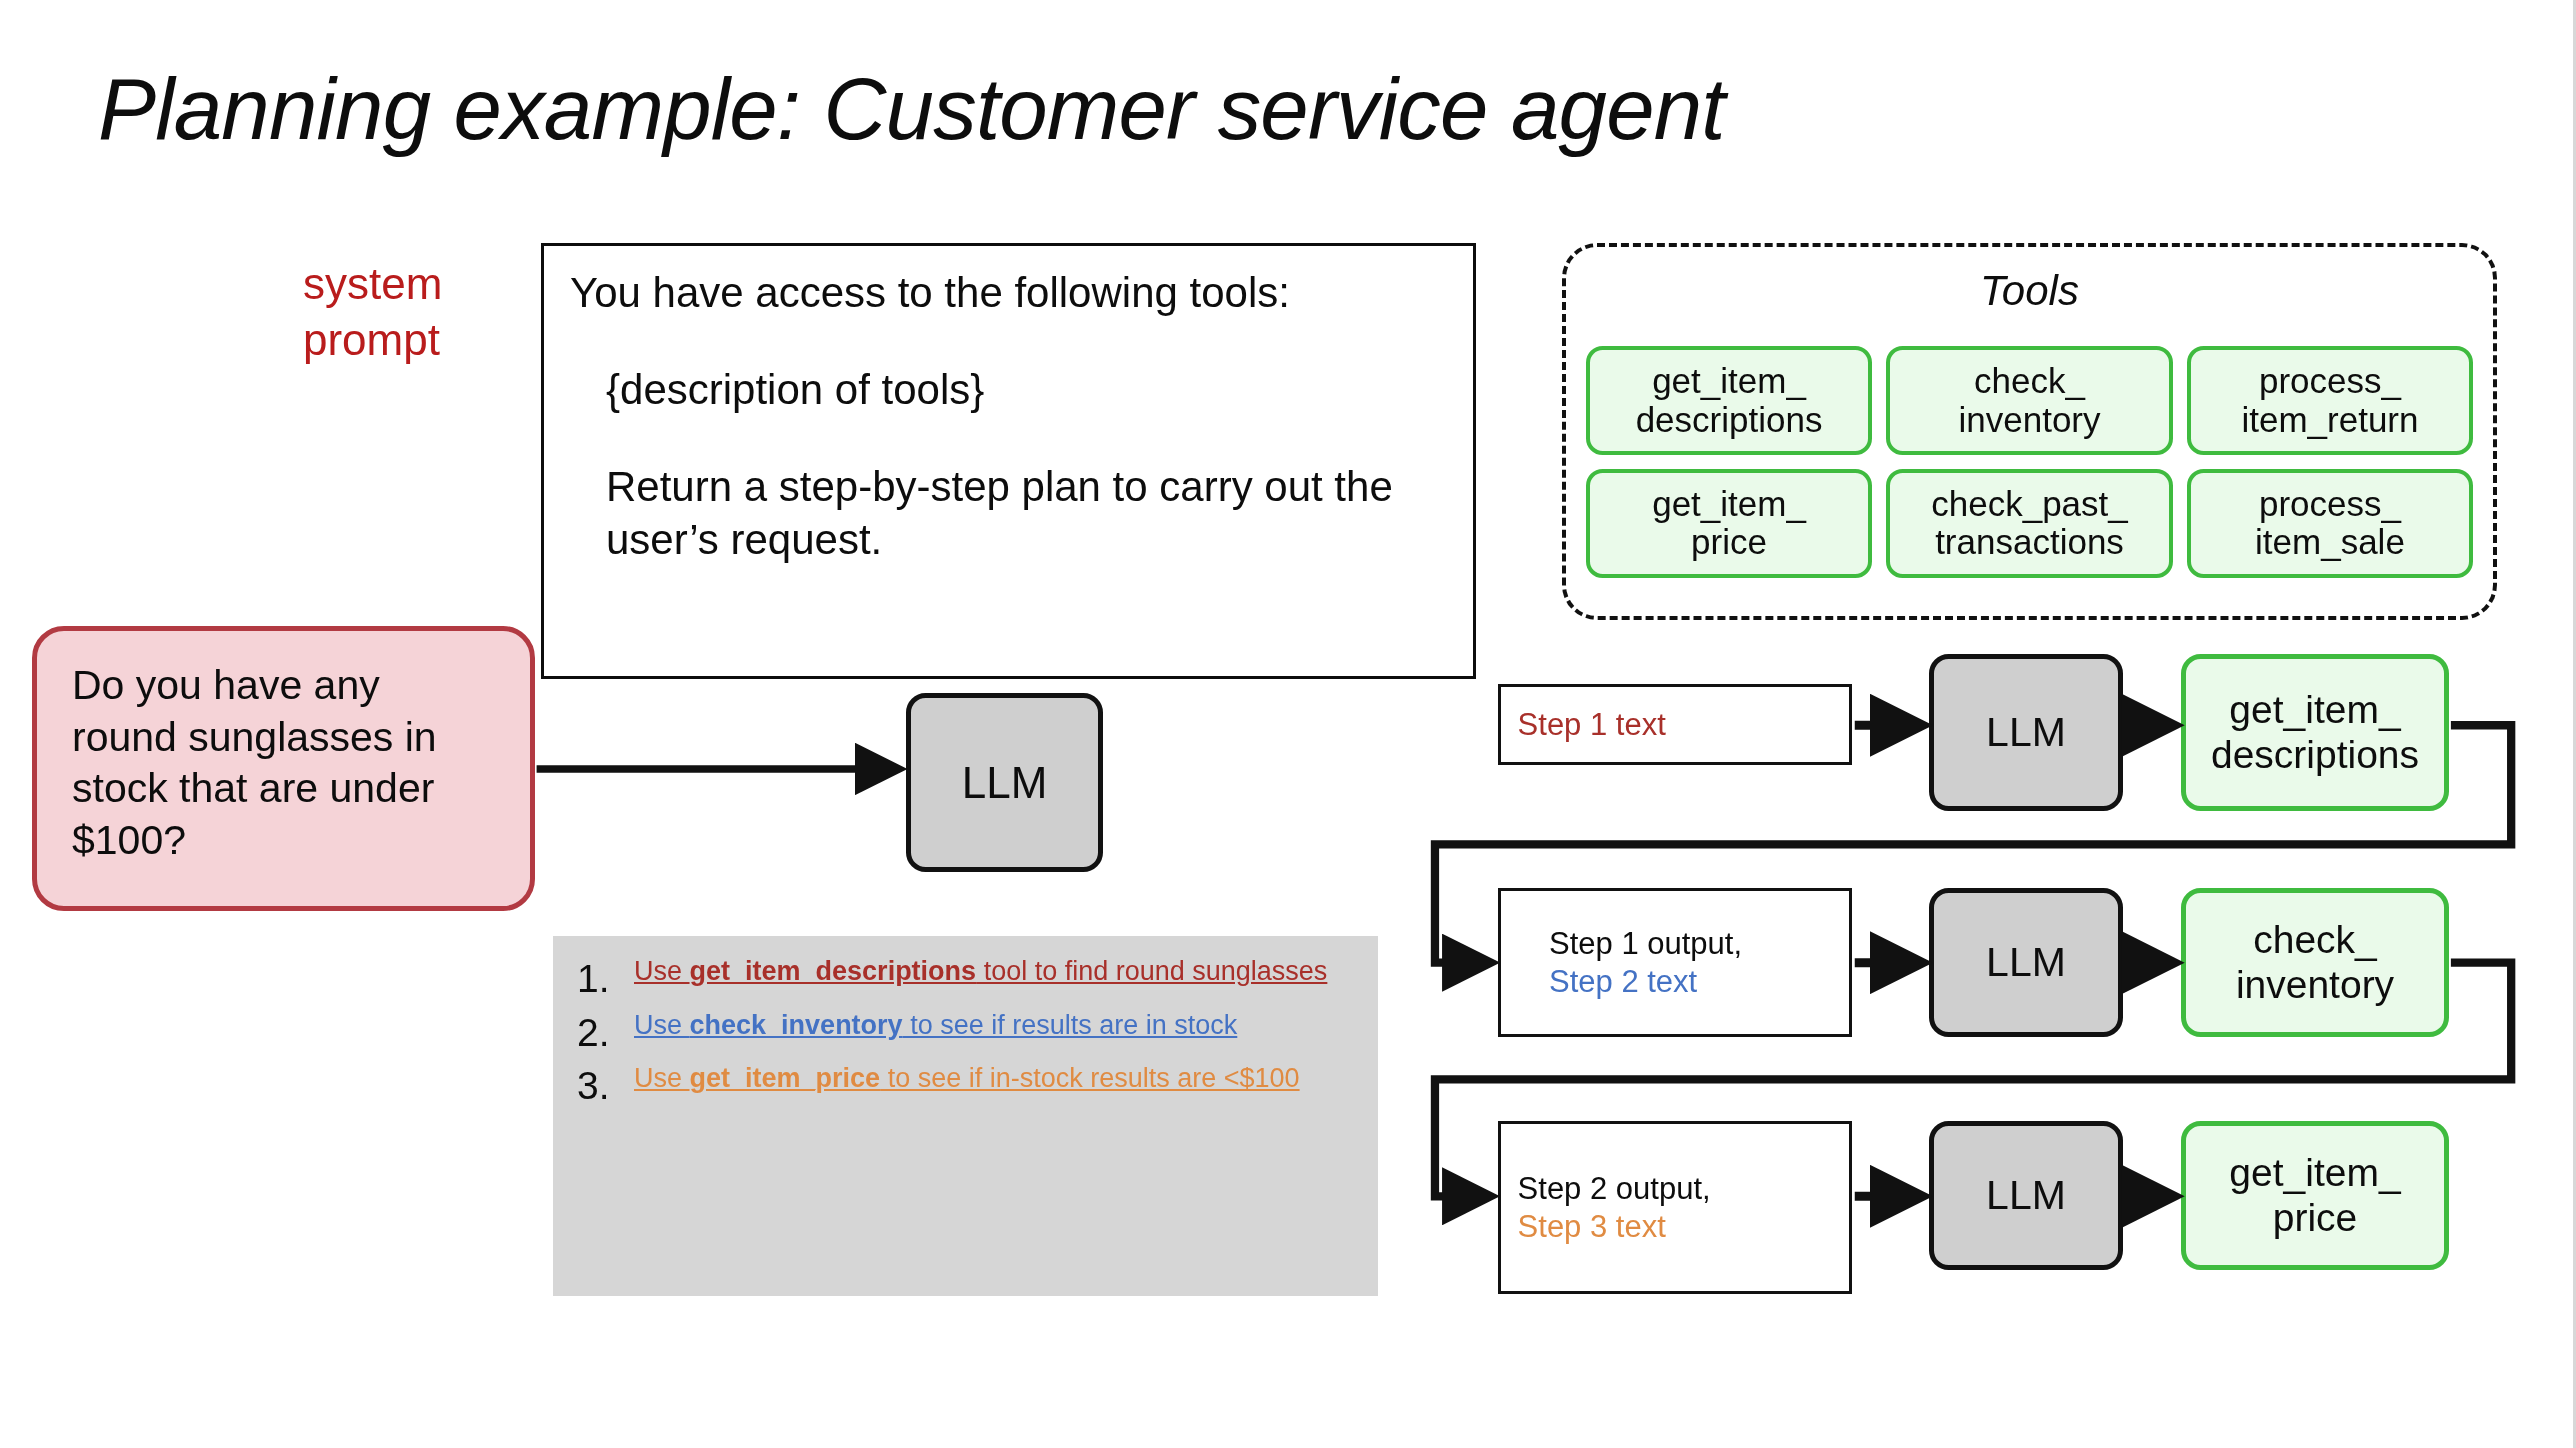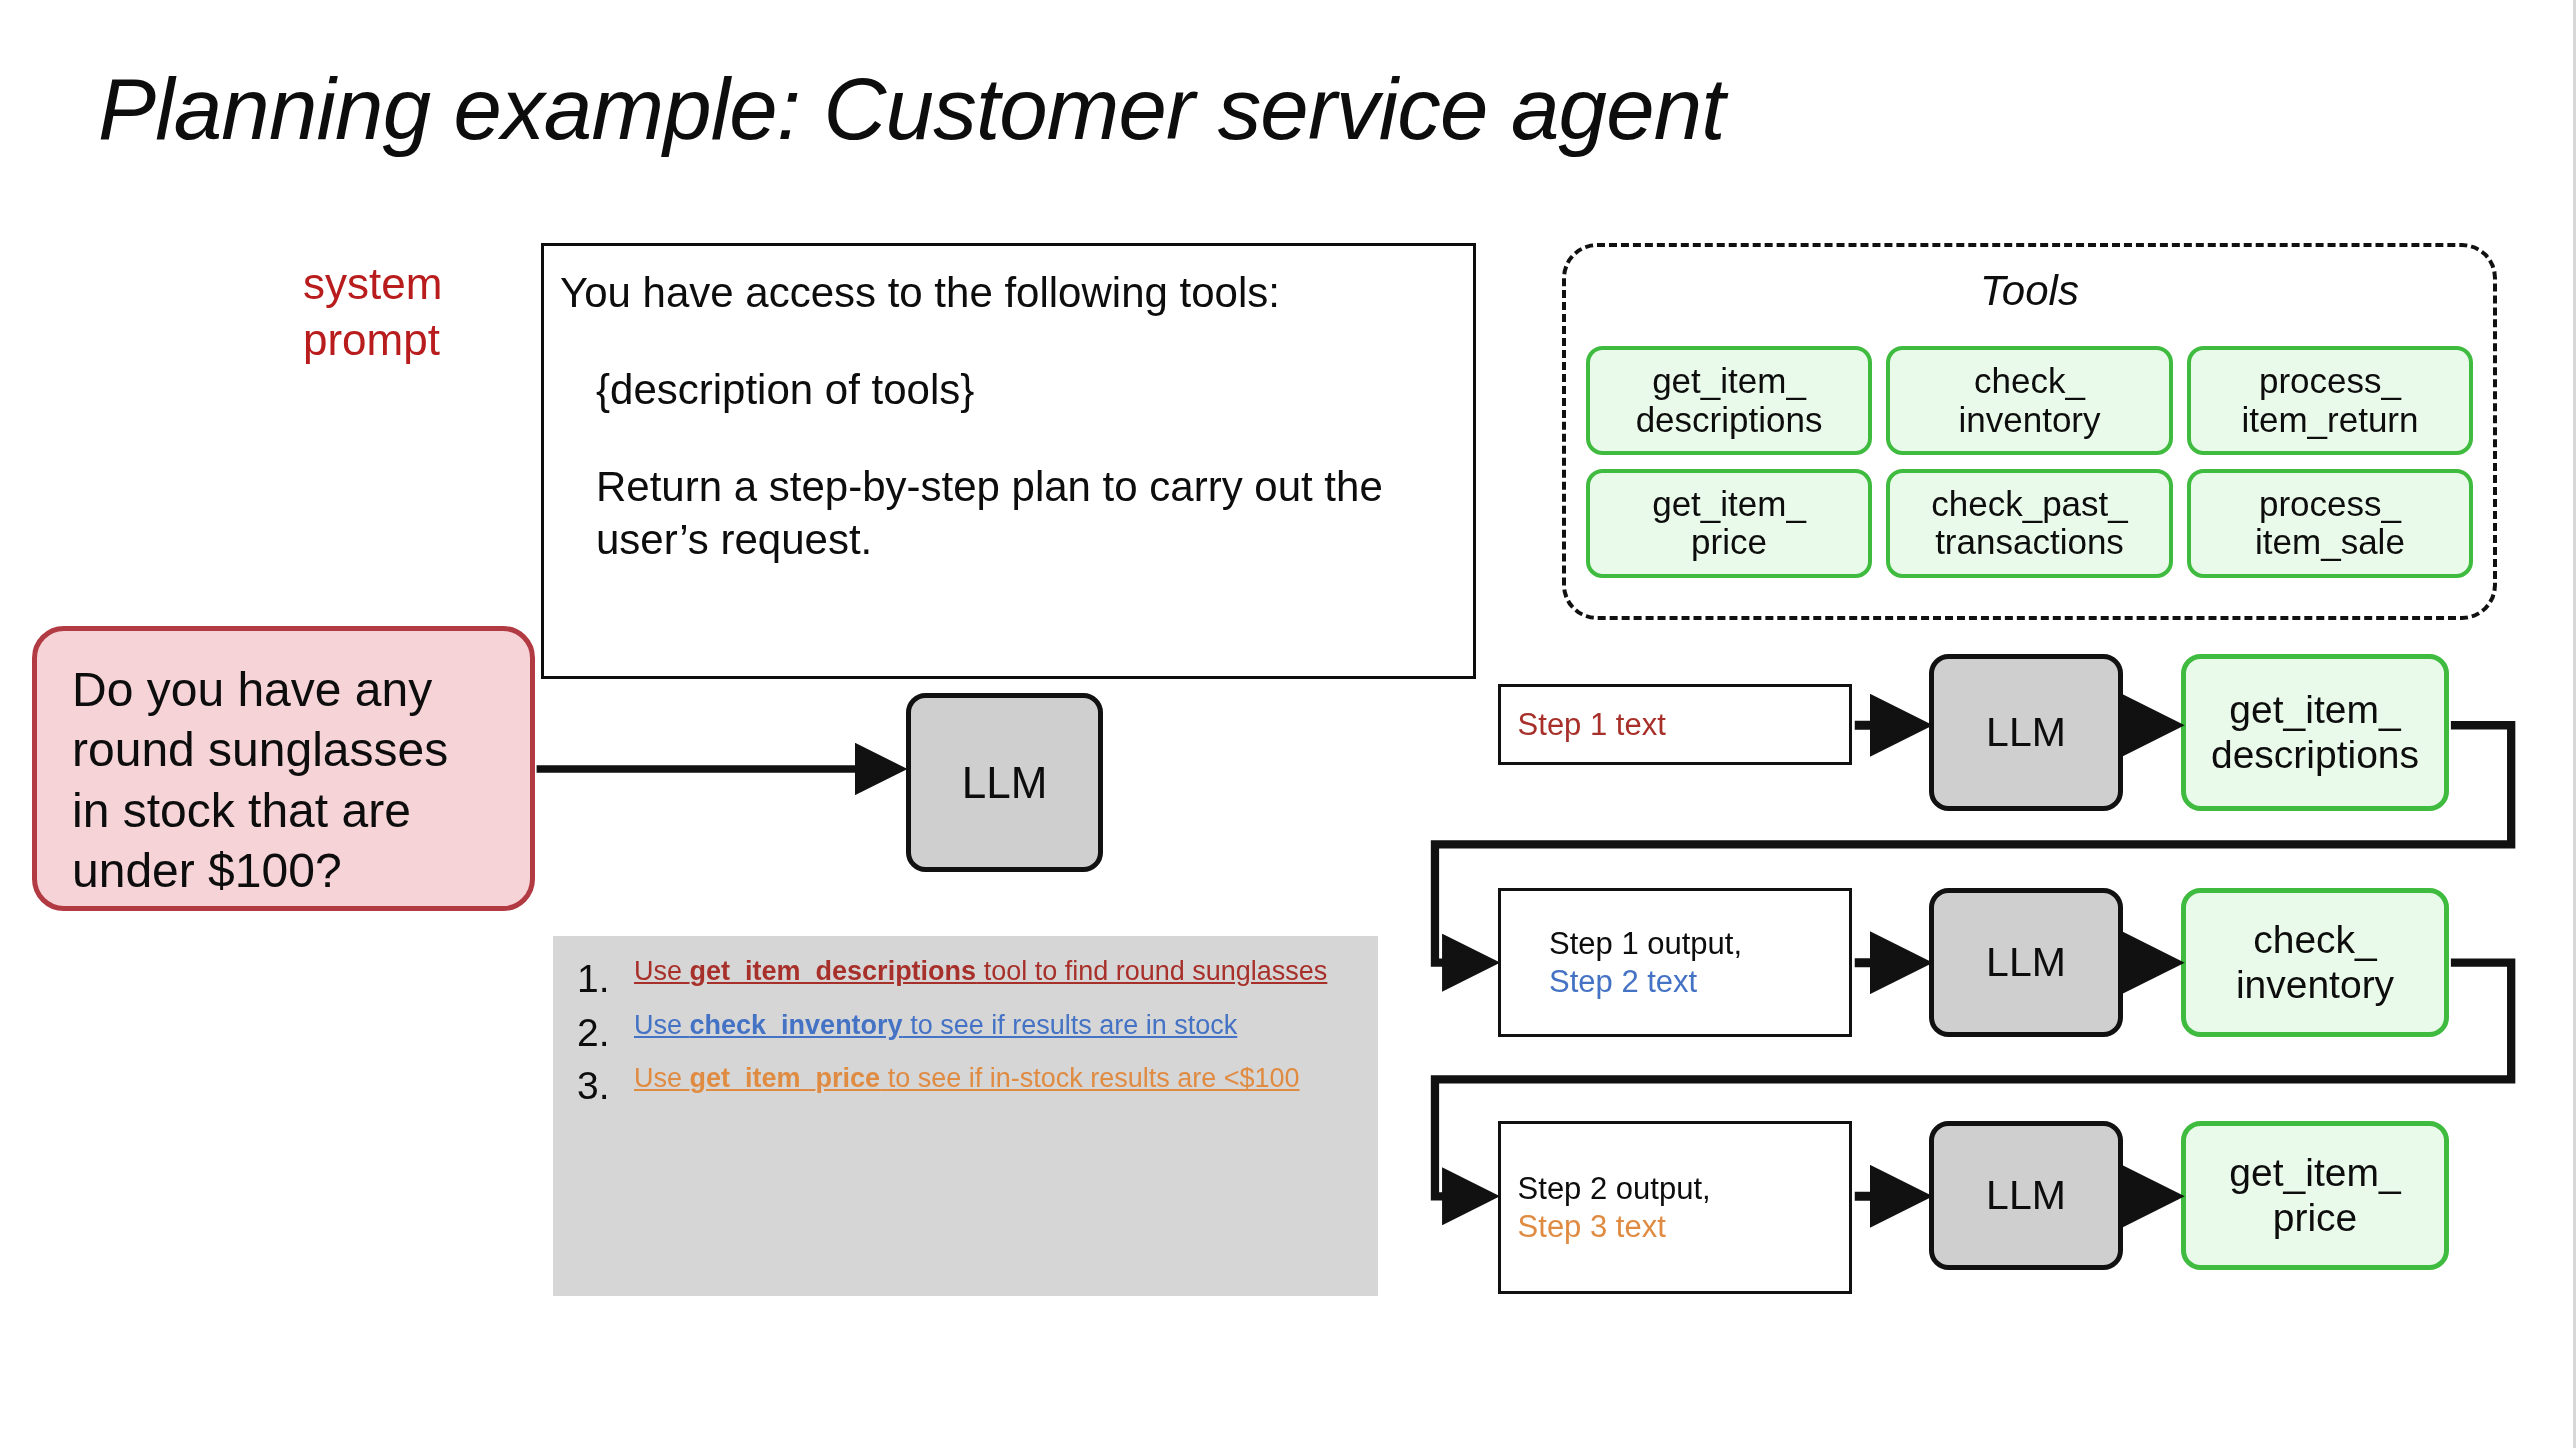--- a/index.html
+++ b/index.html
@@ -48,21 +48,21 @@
   
   #sys-box {
     position: absolute;
     left: 541px;
     top: 243px;
     width: 935px;
     height: 436px;
     border: 3.8px solid #0d0d0d;
     background: #ffffff;
     box-sizing: border-box;
-    padding: 21px 16px;
+    padding: 21px 26px;
   }
   #sys-box p {
     margin: 0;
     font-size: 42px;
     line-height: 1.26;
     color: #0d0d0d;
   }
   #sys-box p.gap { margin-top: 44px; margin-left: 36px; }
 
   
@@ -115,21 +115,21 @@
     position: absolute;
     left: 32px;
     top: 626px;
     width: 503px;
     height: 285px;
     border: 5.3px solid #b23a42;
     border-radius: 32px;
     background: #f5d3d7;
     box-sizing: border-box;
     padding: 29px 35px;
-    font-size: 48px;
+    font-size: 41px;
     line-height: 1.26;
     color: #0d0d0d;
   }
 
   
   #main-llm {
     position: absolute;
     left: 906px;
     top: 693px;
     width: 197px;

